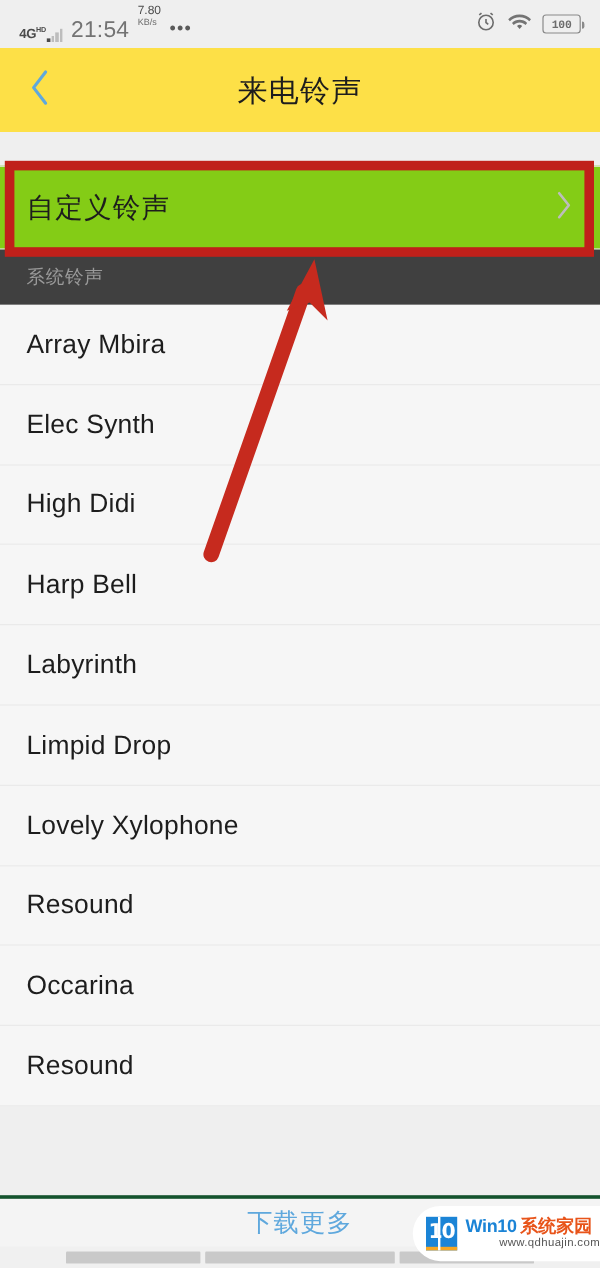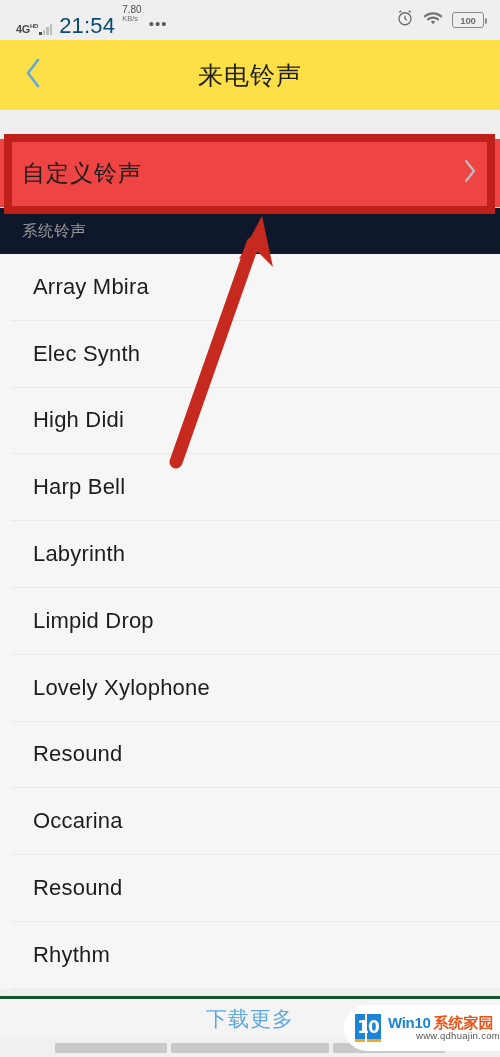--- a/index.html
+++ b/index.html
@@ -24,26 +24,26 @@
     font-size:11px; font-weight:bold; letter-spacing:-0.3px;
     line-height:11px; color:#4a4a4a;
   }
   .net-label sup { font-size:6px; vertical-align:super; font-weight:bold; }
   .bars { display:flex; align-items:flex-end; gap:1px; margin-left:1px; height:11px; }
   .bars i { display:block; width:2.5px; background:#bdbdbd; }
   .bars i:nth-child(1){ height:3px; background:#4a4a4a; }
   .bars i:nth-child(2){ height:5px; }
   .bars i:nth-child(3){ height:8px; }
   .bars i:nth-child(4){ height:11px; }
-  .clock { font-size:22px; line-height:19px; color:#0c4a6e; letter-spacing:0.2px; }
+  .clock { font-size:19px; line-height:19px; color:#737373; letter-spacing:0.2px; }
   .netspeed { display:flex; flex-direction:column; line-height:1; margin-bottom:12px; }
   .netspeed .n1 { font-size:10px; color:#4a4a4a; }
   .netspeed .n2 { font-size:7.5px; color:#6a6a6a; }
   .dots { font-size:15px; letter-spacing:1px; color:#5a5a5a; margin-bottom:3px; }
-  .sb-right { margin-left:auto; display:flex; align-items:center; gap:9px; }
+  .sb-right { margin-left:auto; display:flex; align-items:center; gap:9px;font-family:Liberation Mono, monospace; }
   .battery {
     position:relative; width:32px; height:16px; border:1.5px solid #8a8a8a;
     border-radius:3px; display:flex; align-items:center; justify-content:center;
   }
   .battery::after {
     content:""; position:absolute; right:-4px; top:4.5px;
     width:2.5px; height:6px; background:#8a8a8a; border-radius:0 2px 2px 0;
   }
   .battery span { font-size:9.5px; color:#6d6d6d; font-weight:bold; letter-spacing:-0.2px; }
 
@@ -59,34 +59,34 @@
   .page-title {
     position:absolute; left:0; right:0; text-align:center;
     font-size:25px; color:#1d1d1d; font-weight:normal; letter-spacing:1px;
   }
 
   
   .content { position:absolute; top:110px; left:0; width:500px; height:886px; }
   .gap { height:28px; background:#efefef; }
 
   .custom-row {
-    height:70px; background:#ef4444; display:flex; align-items:center;
+    height:70px; background:#84cc16; display:flex; align-items:center;
     padding:0 22px; cursor:pointer; border-top:1px solid #e6e6e6;
     border-bottom:1px solid #e6e6e6;
   }
   .custom-row .label { font-size:23px; color:#1d1d1d; letter-spacing:1px; }
   .custom-row .chev { margin-left:auto; }
 
   .section-head {
-    height:46px; background:#0f172a; display:flex; align-items:center;
+    height:46px; background:#404040; display:flex; align-items:center;
     padding:0 22px;
   }
   .section-head span { font-size:15.5px; color:#9a9a9a; letter-spacing:0.6px; }
 
-  .list { background:#f6f6f6;padding-left:11px; }
+  .list { background:#f6f6f6; }
   .list-item {
     height:66.8px; display:flex; align-items:center; padding:0 22px;
     border-bottom:1px solid #eaeaea; cursor:pointer;
   }
   .list-item span { font-size:22px; color:#1d1d1d; letter-spacing:0.2px; }
 
   
   .footer {
     position:absolute; top:996px; left:0; width:500px; height:43px;
     background:#f4f4f4; display:flex; align-items:center; justify-content:center;
@@ -231,23 +231,20 @@
         </div>
         <div class="list-item">
           <span>Resound</span>
         </div>
         <div class="list-item">
           <span>Occarina</span>
         </div>
         <div class="list-item">
           <span>Resound</span>
         </div>
-        <div class="list-item">
-          <span>Rhythm</span>
-        </div>
       </div>
   </div>
 
   <div class="footer">
     <span class="dl">下载更多</span>
   </div>
 
   <div class="navbar">
     <i class="n1"></i>
     <i class="n2"></i>

